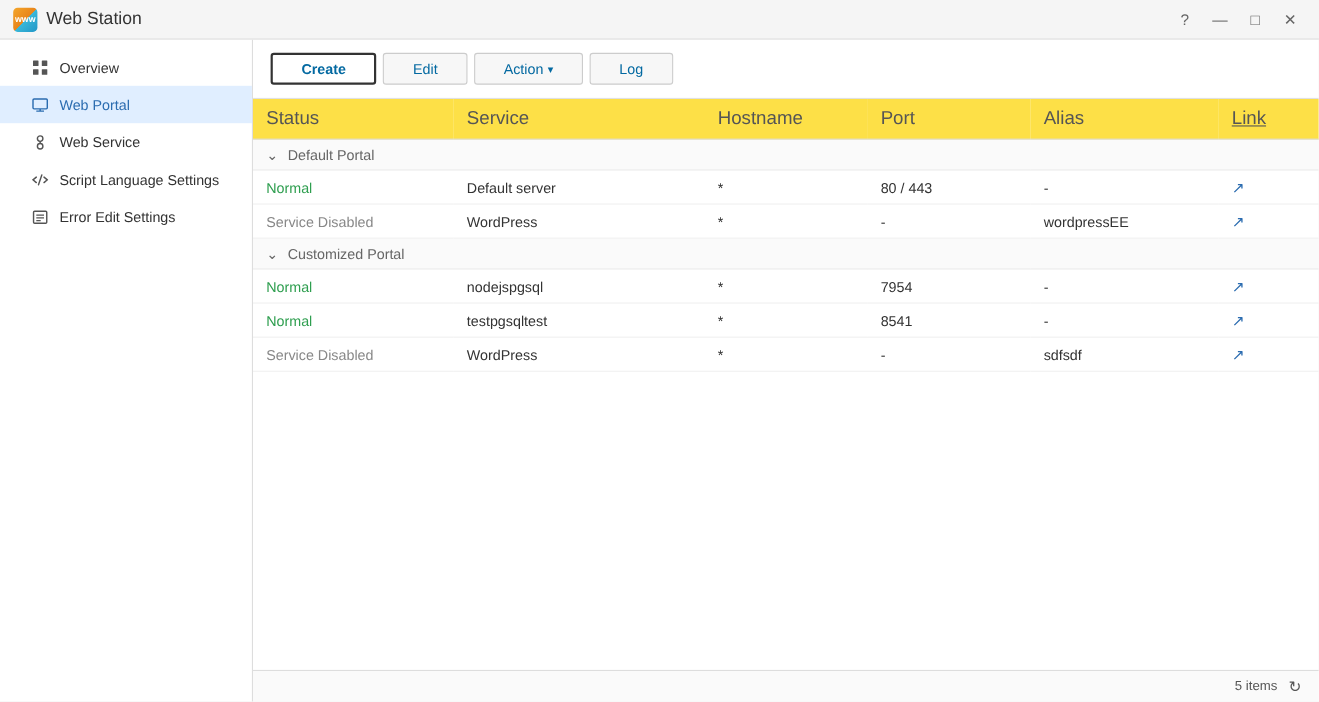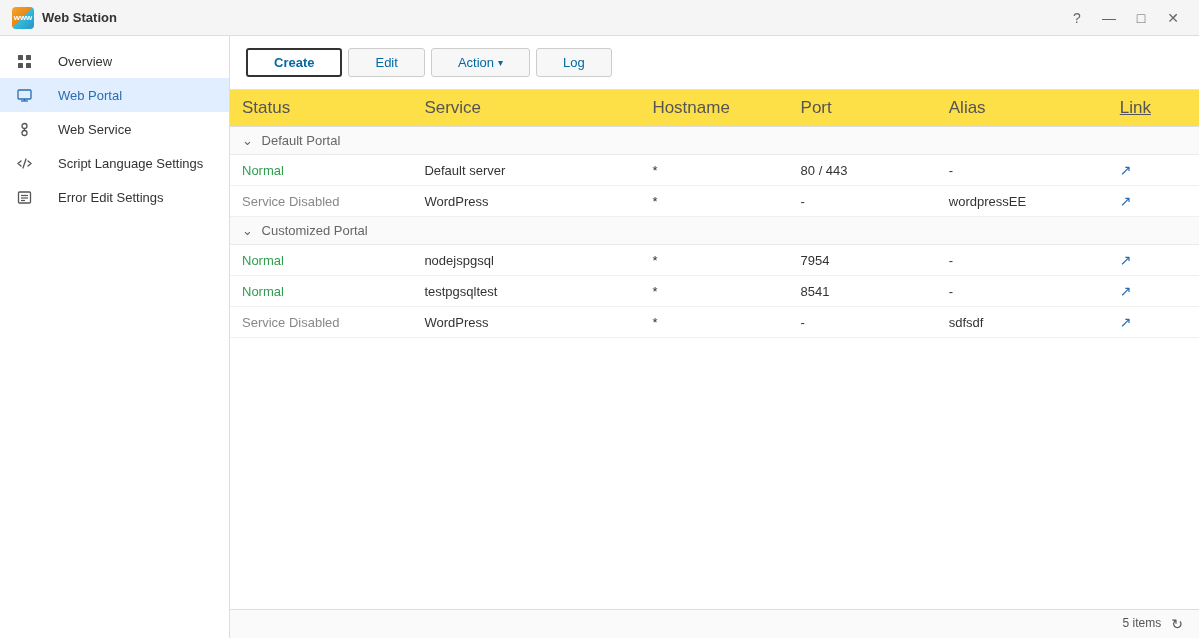--- a/index.html
+++ b/index.html
@@ -17,21 +17,21 @@
       flex-shrink: 0;
     }
     .titlebar-left { display: flex; align-items: center; gap: 8px; }
     .titlebar-logo {
       width: 22px; height: 22px;
       background: linear-gradient(135deg, #f4a62a 0%, #e8851a 50%, #3ab8d8 50%, #2196c8 100%);
       border-radius: 4px;
       display: flex; align-items: center; justify-content: center;
       font-size: 8px; font-weight: bold; color: white;
     }
-    .titlebar-title { font-size: 13px; font-weight: 700; color: #333; }
+    .titlebar-title { font-size: 16px; font-weight: 400; color: #333; }
     .titlebar-controls { display: flex; align-items: center; gap: 4px; }
     .titlebar-btn {
       width: 28px; height: 28px;
       background: none; border: none; cursor: pointer;
       display: flex; align-items: center; justify-content: center;
       color: #666; font-size: 14px; border-radius: 3px;
     }
 
     
     .main-layout {
@@ -44,22 +44,22 @@
     .sidebar {
       width: 230px;
       background: #fff;
       border-right: 1px solid #ddd;
       flex-shrink: 0;
       padding-top: 8px;
     }
     .sidebar-item {
       display: flex;
       align-items: center;
-      gap: 26px;
-      padding: 9px 16px;
+      gap: 10px;
+      padding: 9px 28px;
       cursor: pointer;
       color: #333;
       font-size: 13px;
     }
     .sidebar-item.active { background: #e0eeff; color: #2b6cb0; }
     .sidebar-icon { width: 16px; height: 16px; flex-shrink: 0; display: flex; align-items: center; justify-content: center; color: #555; }
     .sidebar-item.active .sidebar-icon { color: #2b6cb0; }
 
     
     .content {

